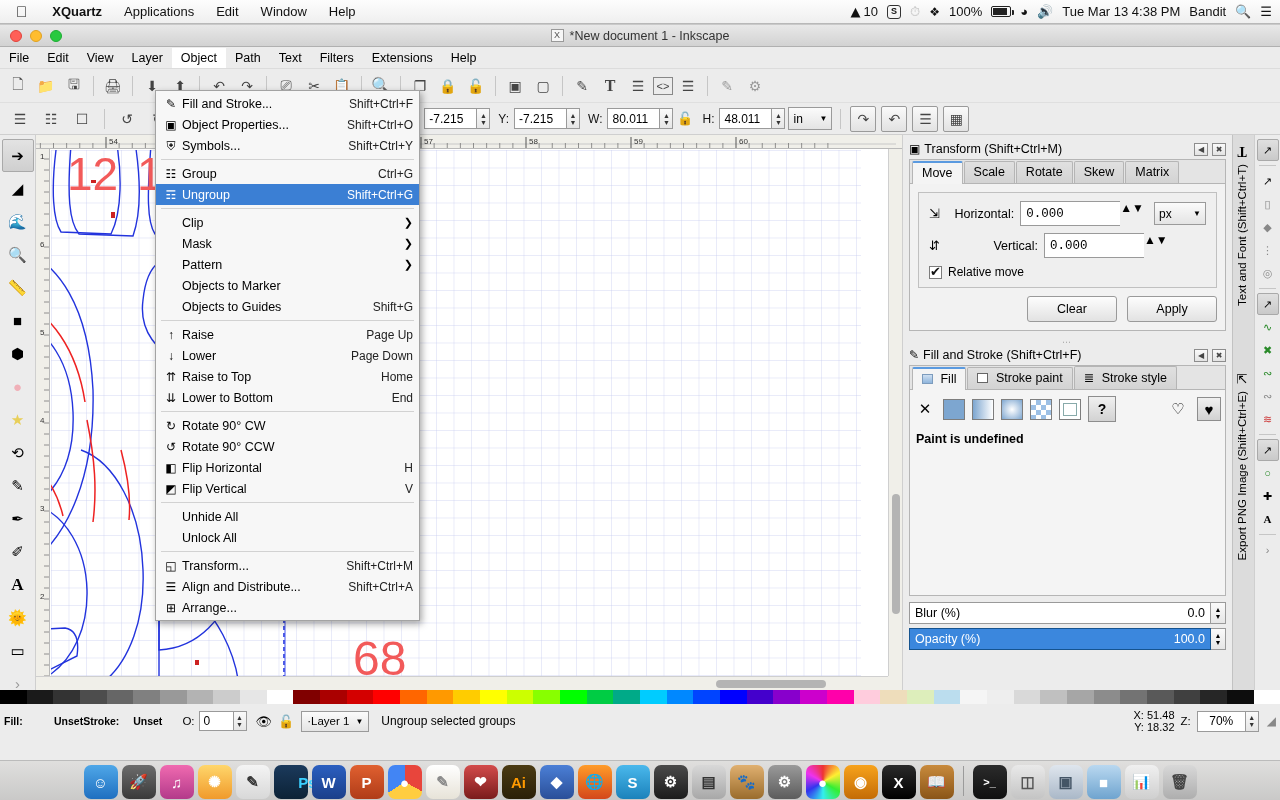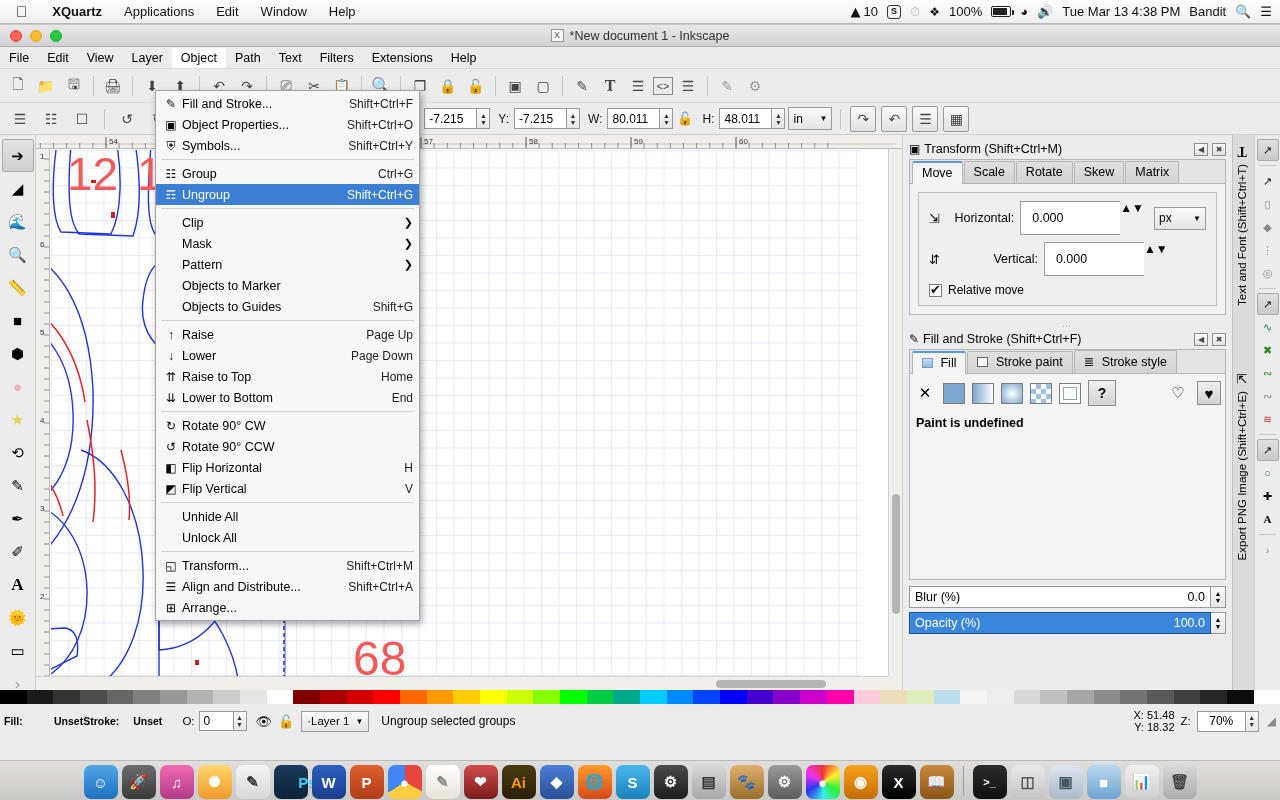--- a/index.html
+++ b/index.html
@@ -130,21 +130,21 @@
   .notebook { border:1px solid #b5b5b5; background:#f2f2f2; }
   .tabs { display:flex; align-items:flex-end; height:24px; padding-left:2px; background:#e4e4e4; border-bottom:1px solid #b5b5b5; }
   .tab { padding:3px 9px 4px; font-size:12.5px; border:1px solid #b5b5b5; border-bottom:none;
          background:linear-gradient(#e0e0e0,#d3d3d3); margin-right:1px; border-radius:2px 2px 0 0; }
   .tab.on { background:#f4f4f4; border-top:2px solid #5a9ae0; position:relative; top:1px; }
   .tabbody { padding:8px; }
   .frm { border:1px solid #c0c0c0; padding:8px 10px; background:#efefef; }
   .frow { display:flex; align-items:center; margin-bottom:7px; gap:6px; }
   .frow .flabel { width:92px; text-align:right; font-size:12.5px; }
   .fspin { display:flex; }
-  .fspin input { width:100px; height:34px; border:1px solid #9a9a9a; border-right:none; background:#fff; padding:0 11px; font-size:12.5px; font-family:Liberation Sans, sans-serif;}
+  .fspin input { width:100px; height:25px; border:1px solid #9a9a9a; border-right:none; background:#fff; padding:0 5px; font-size:12.5px; font-family:Liberation Mono, monospace;}
   .cb { width:13px; height:13px; border:1px solid #7d7d7d; background:#fff; display:inline-block; position:relative; }
   .cb.on:after { content:'\2714'; position:absolute; left:0px; top:-3px; font-size:13px; color:#111; }
   .btnrow { display:flex; justify-content:flex-end; gap:10px; margin-top:8px; }
   .gbtn { min-width:90px; height:26px; border:1px solid #9a9a9a; border-radius:3px;
           background:linear-gradient(#fdfdfd,#e2e2e2); font-size:12.5px; display:flex; align-items:center; justify-content:center; }
   .dots { text-align:center; font-size:9px; color:#999; letter-spacing:2px; height:8px; }
 
   .paintrow { display:flex; align-items:center; gap:7px; padding:6px 4px 4px; }
   .pswatch { width:22px; height:21px; border:1px solid #7d7d7d; }
   .sw-flat { background:#7da6d0; }
@@ -670,20 +670,24 @@
                   <div class="fspin">
                     <input type="text" readonly="" value="0.000" style="">
                     <div class="arrows" style="height:22px;"><span>▲</span><span>▼</span></div>
                   </div>
                 </div>
                 <div class="frow" style="margin-bottom:0;">
                   <span class="cb on"></span>
                   <span>Relative move</span>
                 </div>
               </div>
+              <div class="btnrow">
+                <div class="gbtn">Clear</div>
+                <div class="gbtn">Apply</div>
+              </div>
             </div>
           </div>
         </div>
 
         <div class="dots">⋯</div>
 
         <div class="panel">
           <div class="panel-title">
             <span style="font-size:12px;">✎</span>
             <span class="ptxt">Fill and Stroke (Shift+Ctrl+F)</span>

